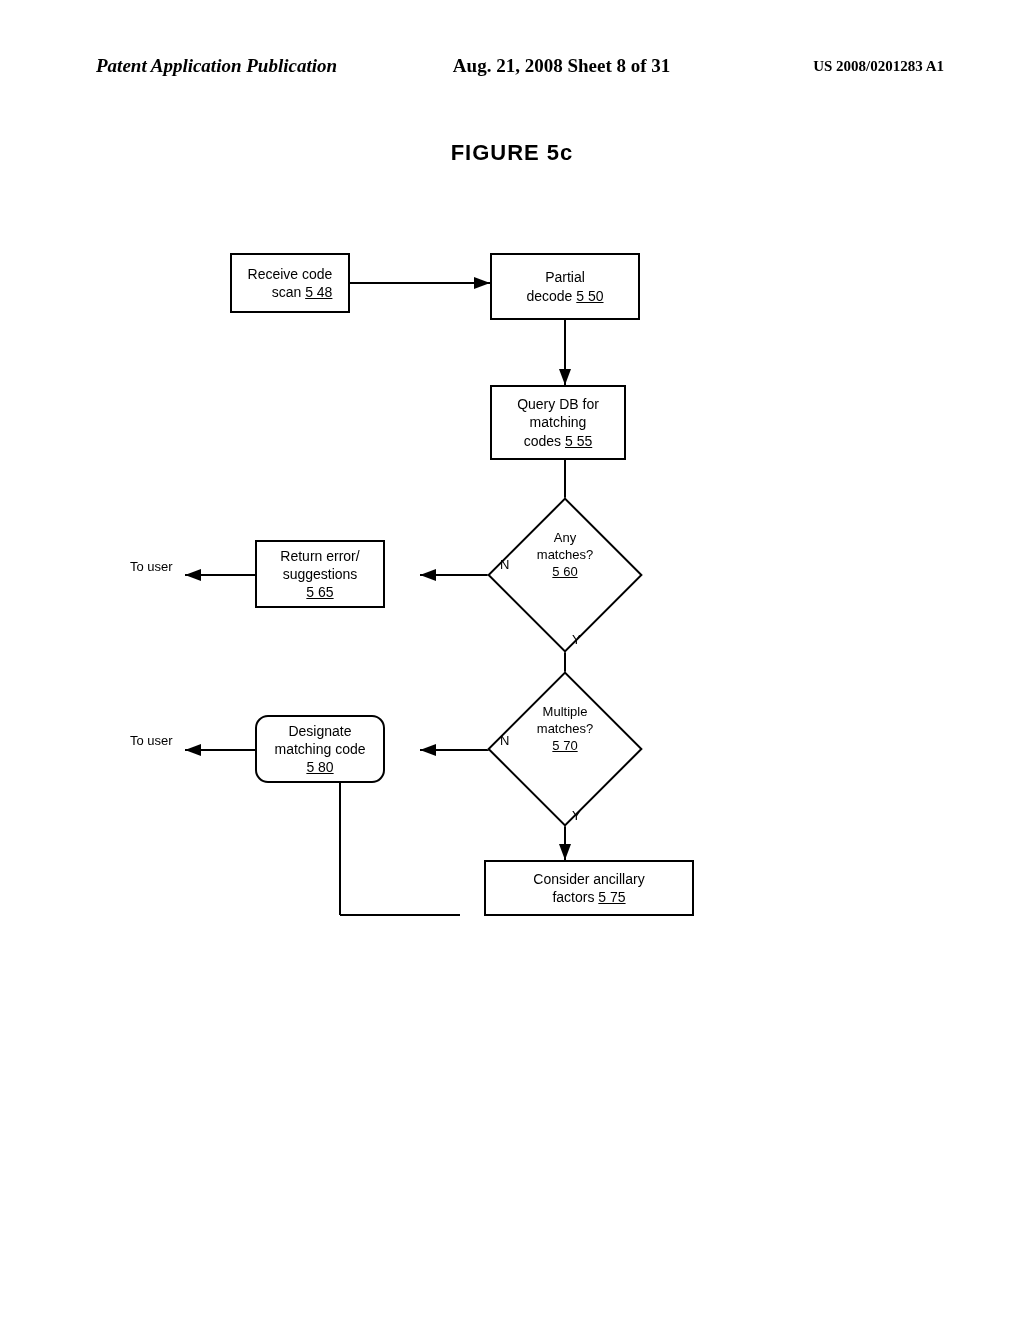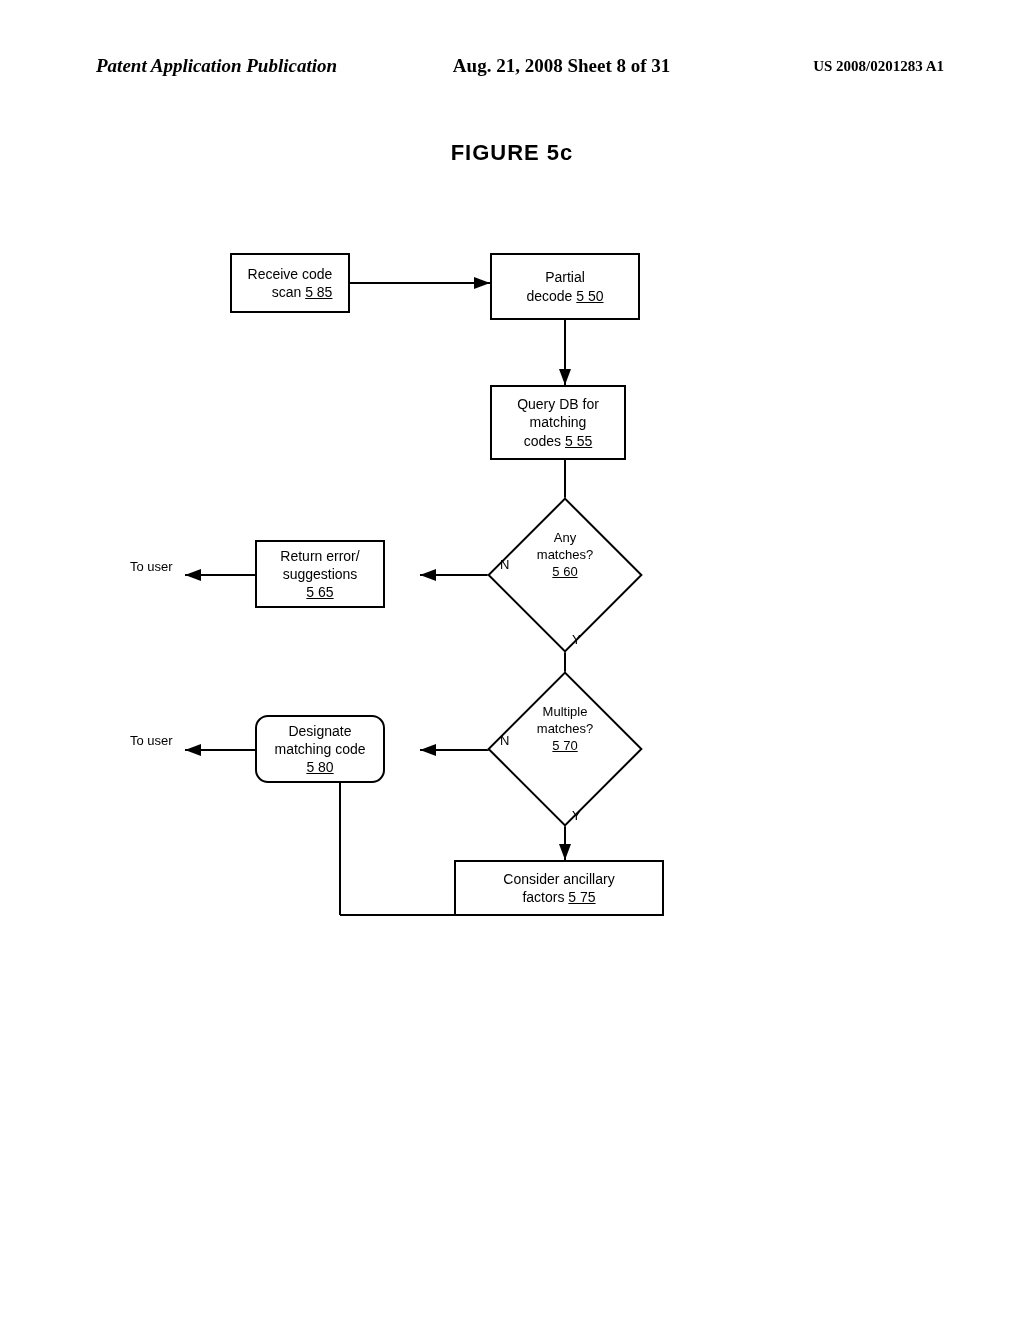--- a/index.html
+++ b/index.html
@@ -167,21 +167,21 @@
 
     <line x1="565" y1="605" x2="565" y2="660" stroke="#000" stroke-width="2" marker-end="url(#arrowhead)"></line>
 
     <line x1="460" y1="715" x2="340" y2="715" stroke="#000" stroke-width="2"></line>
     <line x1="340" y1="715" x2="340" y2="575" stroke="#000" stroke-width="2"></line>
     <line x1="340" y1="575" x2="338" y2="575" stroke="#000" stroke-width="2" marker-end="url(#arrowhead)"></line>
   </svg>
 
   <div class="box" style="left:230px; top:53px; width:120px; height:60px;text-align:right;">
     <div>
-      <span>Receive code<br>scan </span><span class="underline">5 85</span>
+      <span>Receive code<br>scan </span><span class="underline">5 48</span>
     </div>
   </div>
 
   <div class="box" style="left:490px; top:53px; width:150px; height:67px;">
     <div>
       <span>Partial<br>decode </span><span class="underline">5 50</span>
     </div>
   </div>
 
   <div class="box" style="left:490px; top:185px; width:136px; height:75px;">
@@ -235,19 +235,19 @@
     <div>
       <span>Designate<br>matching code<br></span><span class="underline">5 80</span>
     </div>
   </div>
 
   <div class="to-user" style="left:130px; top:532px;">
     <span>To
 user</span>
   </div>
 
-  <div class="box" style="left:454px; top:660px; width:210px; height:56px;">
+  <div class="box" style="left:484px; top:660px; width:210px; height:56px;">
     <div>
       <span>Consider ancillary<br>factors </span><span class="underline">5 75</span>
     </div>
   </div>
 
 </div>
 
 </body></html>

